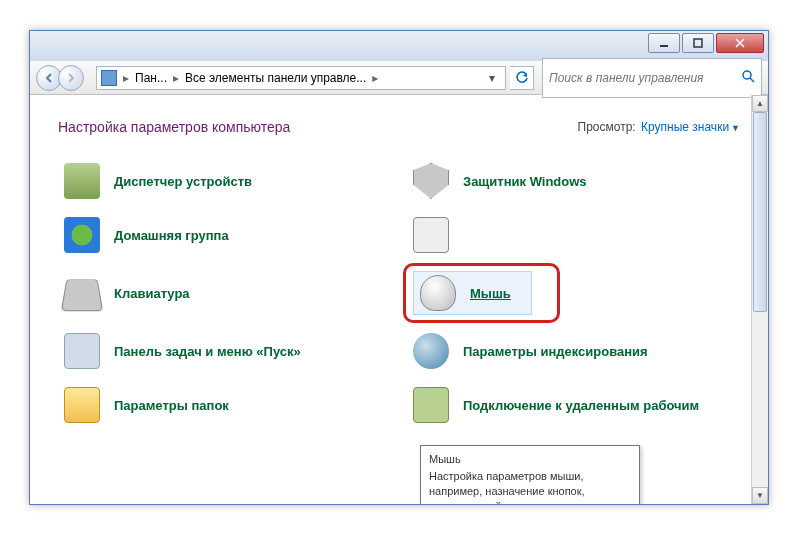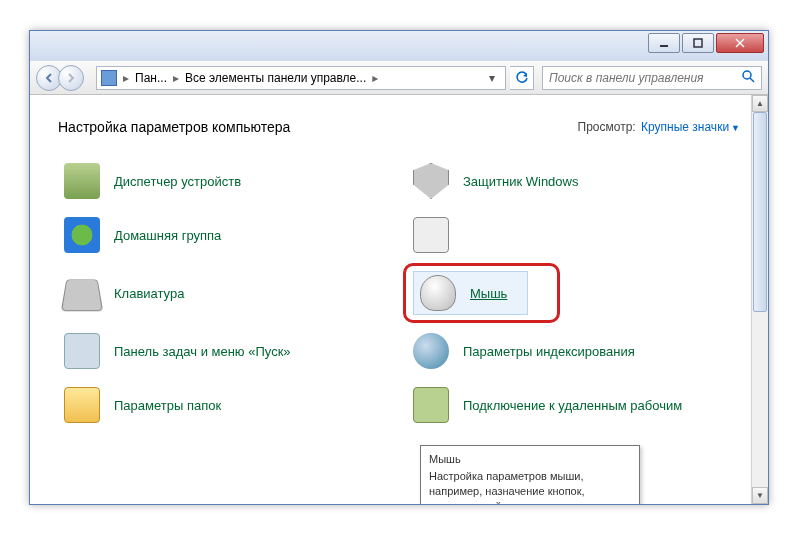--- a/index.html
+++ b/index.html
@@ -14,32 +14,32 @@
 
 .navbar { height: 34px; background: linear-gradient(to bottom, #fafafa, #e8e8e8); border-bottom: 1px solid #c0c0c0; display: flex; align-items: center; padding: 0 6px; gap: 4px; }
 .navback { width: 56px; height: 28px; display: flex; align-items: center; }
 .navback .circ { width: 26px; height: 26px; border-radius: 50%; background: radial-gradient(circle at 30% 30%, #fff, #c8d4e8); border: 1px solid #9aa8c0; margin-right: -4px; display: flex; align-items: center; justify-content: center; }
 .addressbar { flex: 1; height: 24px; background: #fff; border: 1px solid #b0b8c8; display: flex; align-items: center; padding: 0 4px; font-size: 12px; }
 .addr-icon { width: 16px; height: 16px; margin-right: 4px; background: #6a9dd8; border: 1px solid #3a6bb0; }
 .addr-seg { padding: 0 4px; color: #000; cursor: pointer; }
 .addr-sep { color: #666; padding: 0 2px; }
 .addr-drop { width: 18px; text-align: center; color: #555; }
 .refresh { width: 24px; height: 24px; border: 1px solid #b0b8c8; border-left: none; background: #fff; display: flex; align-items: center; justify-content: center; cursor: pointer; color: #0066cc; }
-.searchbox { width: 220px; height: 24px; border: 1px solid #b0b8c8; background: #fff; display: flex; align-items: center; padding: 0 6px; margin-left: 4px; }
+.searchbox { width: 220px; height: 40px; border: 1px solid #b0b8c8; background: #fff; display: flex; align-items: center; padding: 0 6px; margin-left: 4px; }
 .searchbox input { border: none; outline: none; flex: 1; font-size: 12px; font-style: italic; color: #888; background: transparent; }
 .searchbox .sicon { color: #0066cc; font-size: 14px; }
 
 .content { position: relative; padding: 24px 28px; height: calc(100% - 64px); overflow: hidden; }
 .header-row { display: flex; justify-content: space-between; align-items: center; margin-bottom: 24px; }
-.page-title { color: #000000; font-size: 14px; font-weight: normal; }
+.page-title { color: #701a75; font-size: 14px; font-weight: normal; }
 .view-sel { font-size: 12px; color: #444; }
 .view-sel .link { color: #0066cc; cursor: pointer; margin-left: 2px; }
 .view-sel .drop { color: #0066cc; font-size: 9px; margin-left: 2px; }
 
-.grid { display: grid; grid-template-columns: 1fr 1fr; column-gap: 16px; row-gap: 10px; }
+.grid { display: grid; grid-template-columns: 1fr 1fr; column-gap: 16px; row-gap: 10px; font-weight: bold; }
 .item { display: flex; align-items: center; gap: 14px; padding: 4px 6px; cursor: pointer; min-height: 44px; }
 .item .icon { width: 36px; height: 36px; flex-shrink: 0; display: flex; align-items: center; justify-content: center; }
 .item .label { color: #006633; font-size: 13px; }
 .item.highlight { position: relative; }
 .item.highlight .frame { position: absolute; left: -4px; top: -4px; right: 180px; bottom: -4px; border: 3px solid #d02020; border-radius: 10px; pointer-events: none; }
 .item.highlight .inner { background: #eaf3fc; border: 1px solid #b8d6f2; padding: 3px 20px 3px 6px; display: flex; align-items: center; gap: 14px; }
 .item.highlight .label { text-decoration: underline; }
 
 .tooltip { position: absolute; left: 390px; top: 350px; width: 220px; background: #fff; border: 1px solid #767676; padding: 6px 8px; font-size: 11px; color: #333; box-shadow: 2px 2px 4px rgba(0,0,0,0.2); line-height: 1.35; }
 .tooltip .tt-title { margin-bottom: 2px; }

